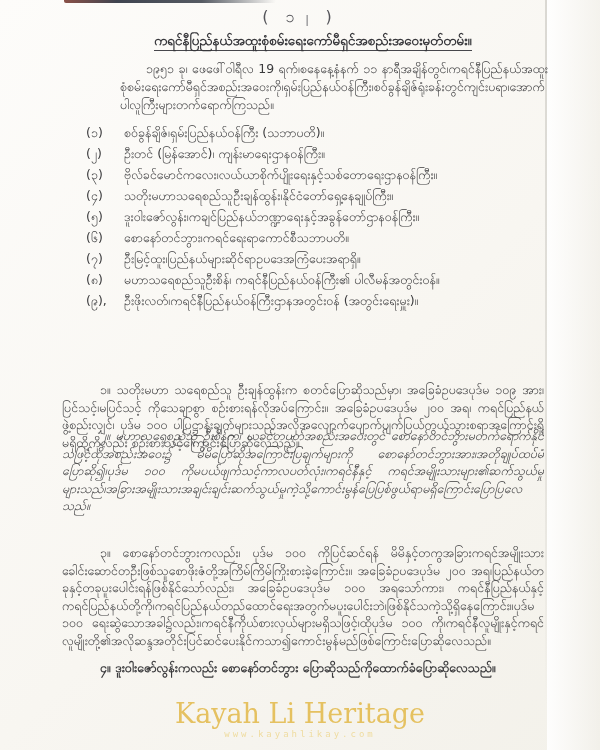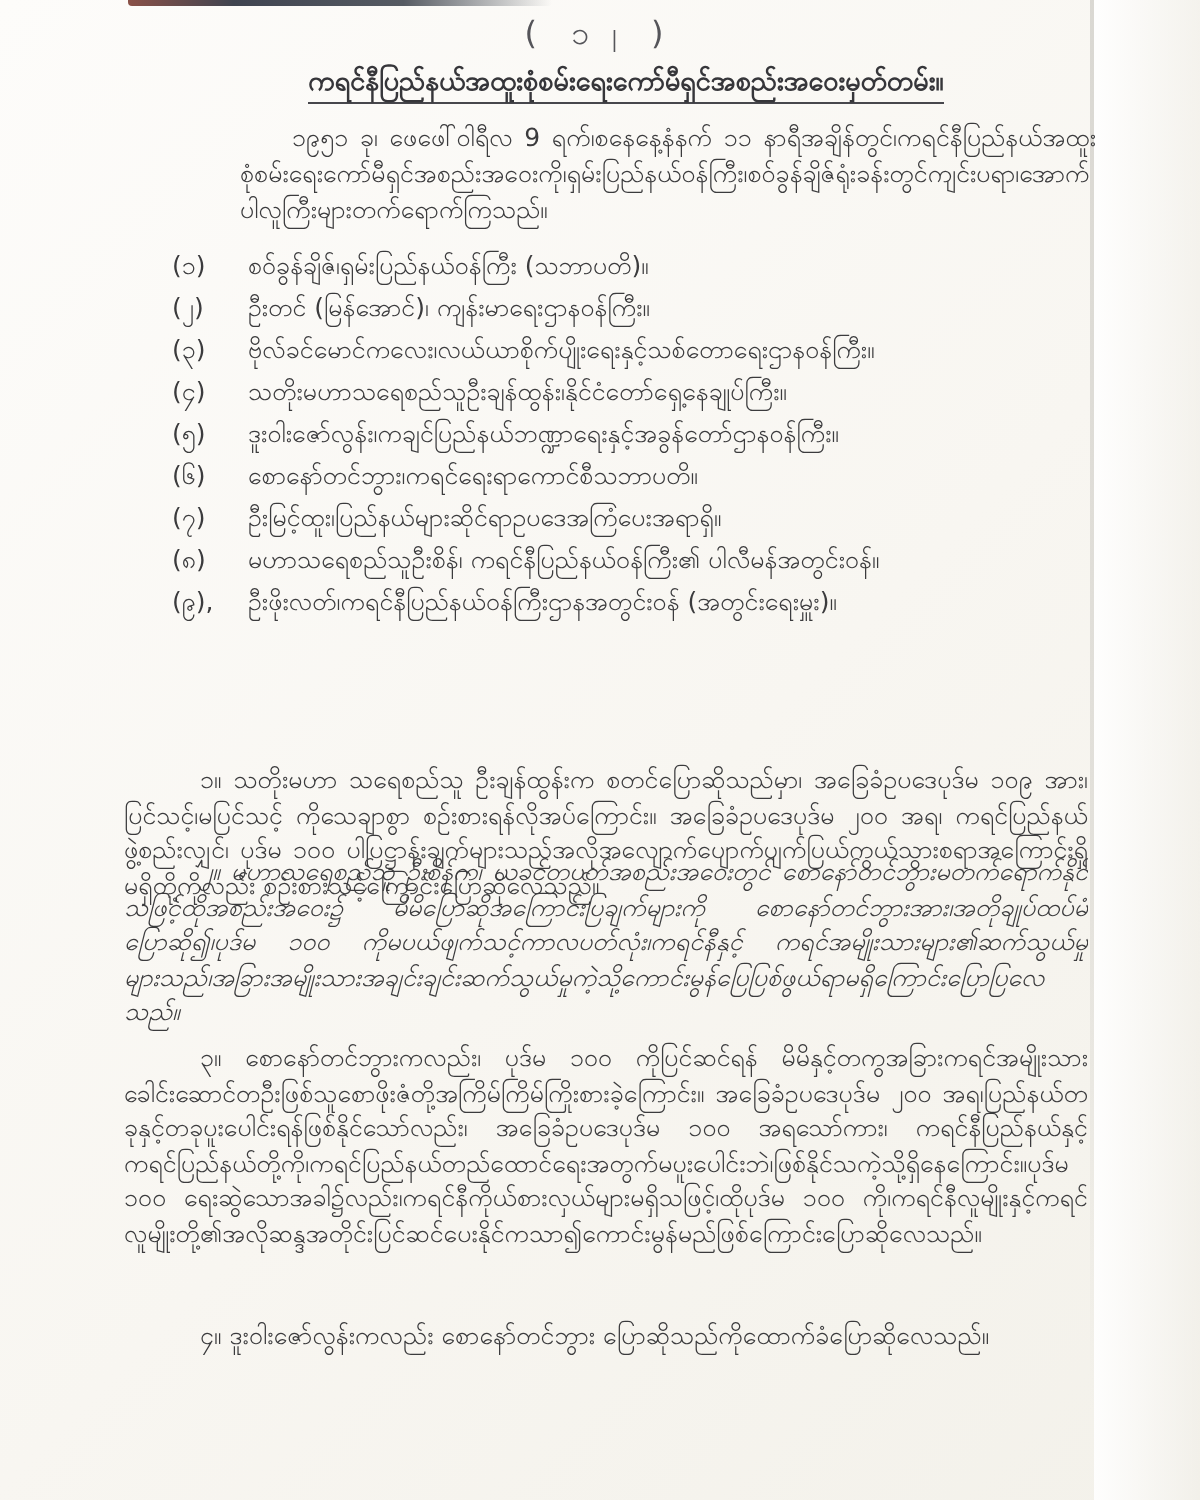--- a/index.html
+++ b/index.html
@@ -55,22 +55,22 @@
   }
   .att-row{display:flex;margin-bottom:3px;}
   .att-num{width:38px;flex:0 0 38px;}
   .att-txt{flex:1;}
   .para{
     font-size:12.5px;line-height:17.5px;text-align:justify;text-indent:38px;
     left:62px;width:482px;
   }
   .p1{top:337px;height:90px;margin-top:44px;}
   .p2{top:427px;height:92px;font-style:italic;}
-  .p3{top:520px;height:128px;}
-  .p4{top:659px;height:40px;}
+  .p3{top:544px;height:128px;}
+  .p4{top:659px;height:40px;font-weight:bold;}
   .watermark{
     top:700px;left:0;width:600px;height:48px;text-align:center;
   }
   .wm-title{
     font-family:"DejaVu Serif","Liberation Serif",serif;
     font-size:27px;color:#e4bd55;opacity:.92;line-height:28px;
   }
   .wm-url{
     font-family:"DejaVu Sans Mono","Liberation Mono",monospace;
     font-size:9px;letter-spacing:3px;color:#efdca0;line-height:12px;
@@ -84,21 +84,21 @@
   <div class="edge-top"></div>
   <div class="shade-right"></div>
   <div class="edge-right"></div>
 
   <div class="block pagenum">( ၁၂ )</div>
 
   <div class="block doc-title">
     <span>ကရင်နီပြည်နယ်အထူးစုံစမ်းရေးကော်မီရှင်အစည်းအဝေးမှတ်တမ်း။</span>
   </div>
 
-  <div class="block intro">၁၉၅၁ ခု၊ ဖေဖေါ်ဝါရီလ 9 ရက်၊စနေနေ့နံနက် ၁၁ နာရီအချိန်တွင်၊ကရင်နီပြည်နယ်အထူးစုံစမ်းရေးကော်မီရှင်အစည်းအဝေးကို၊ရှမ်းပြည်နယ်ဝန်ကြီး၊စဝ်ခွန်ချိဇ်ရုံးခန်းတွင်ကျင်းပရာ၊အောက်ပါလူကြီးများတက်ရောက်ကြသည်။</div>
+  <div class="block intro">၁၉၅၁ ခု၊ ဖေဖေါ်ဝါရီလ 19 ရက်၊စနေနေ့နံနက် ၁၁ နာရီအချိန်တွင်၊ကရင်နီပြည်နယ်အထူးစုံစမ်းရေးကော်မီရှင်အစည်းအဝေးကို၊ရှမ်းပြည်နယ်ဝန်ကြီး၊စဝ်ခွန်ချိဇ်ရုံးခန်းတွင်ကျင်းပရာ၊အောက်ပါလူကြီးများတက်ရောက်ကြသည်။</div>
 
   <div class="block attendees">
     <div class="att-row">
       <span class="att-num">(၁)</span>
       <span class="att-txt">စဝ်ခွန်ချိဇ်၊ရှမ်းပြည်နယ်ဝန်ကြီး (သဘာပတိ)။</span>
     </div>
     <div class="att-row">
       <span class="att-num">(၂)</span>
       <span class="att-txt">ဦးတင် (မြန်အောင်)၊ ကျန်းမာရေးဌာနဝန်ကြီး။</span>
     </div>
@@ -130,14 +130,18 @@
       <span class="att-num">(၉),</span>
       <span class="att-txt">ဦးဖိုးလတ်၊ကရင်နီပြည်နယ်ဝန်ကြီးဌာနအတွင်းဝန် (အတွင်းရေးမှူး)။</span>
     </div>
   </div>
 
   <div class="block para p1">၁။ သတိုးမဟာ သရေစည်သူ ဦးချန်ထွန်းက စတင်ပြောဆိုသည်မှာ၊ အခြေခံဥပဒေပုဒ်မ ၁၀၉ အား၊ပြင်သင့်၊မပြင်သင့် ကိုသေချာစွာ စဉ်းစားရန်လိုအပ်ကြောင်း။ အခြေခံဥပဒေပုဒ်မ ၂၀၀ အရ၊ ကရင်ပြည်နယ်ဖွဲ့စည်းလျှင်၊ ပုဒ်မ ၁၀၀ ပါပြဋ္ဌာန်းချက်များသည်အလိုအလျောက်ပျောက်ပျက်ပြယ်ကွယ်သွားစရာအကြောင်းရှိမရှိတို့ကိုလည်း စဉ်းစားသင့်ကြောင်းပြောဆိုလေသည်။</div>
   <div class="block para p2">၂။ မဟာသရေစည်သူ ဦးစိန်က၊ ယခင်တပတ်အစည်းအဝေးတွင် စောနော်တင်ဘွားမတက်ရောက်နိုင်သဖြင့်ထိုအစည်းအဝေး၌ မိမိပြောဆိုအကြောင်းပြချက်များကို စောနော်တင်ဘွားအား၊အတိုချုပ်ထပ်မံပြောဆို၍၊ပုဒ်မ ၁၀၀ ကိုမပယ်ဖျက်သင့်ကာလပတ်လုံး၊ကရင်နီနှင့် ကရင်အမျိုးသားများ၏ဆက်သွယ်မှုများသည်၊အခြားအမျိုးသားအချင်းချင်းဆက်သွယ်မှုကဲ့သို့ကောင်းမွန်ပြေပြစ်ဖွယ်ရာမရှိကြောင်းပြောပြလေသည်။</div>
   <div class="block para p3">၃။ စောနော်တင်ဘွားကလည်း၊ ပုဒ်မ ၁၀၀ ကိုပြင်ဆင်ရန် မိမိနှင့်တကွအခြားကရင်အမျိုးသားခေါင်းဆောင်တဦးဖြစ်သူစောဖိုးဇံတို့အကြိမ်ကြိမ်ကြိုးစားခဲ့ကြောင်း။ အခြေခံဥပဒေပုဒ်မ ၂၀၀ အရ၊ပြည်နယ်တခုနှင့်တခုပူးပေါင်းရန်ဖြစ်နိုင်သော်လည်း၊ အခြေခံဥပဒေပုဒ်မ ၁၀၀ အရသော်ကား၊ ကရင်နီပြည်နယ်နှင့် ကရင်ပြည်နယ်တို့ကို၊ကရင်ပြည်နယ်တည်ထောင်ရေးအတွက်မပူးပေါင်းဘဲ၊ဖြစ်နိုင်သကဲ့သို့ရှိနေကြောင်း။ပုဒ်မ ၁၀၀ ရေးဆွဲသောအခါ၌လည်း၊ကရင်နီကိုယ်စားလှယ်များမရှိသဖြင့်၊ထိုပုဒ်မ ၁၀၀ ကို၊ကရင်နီလူမျိုးနှင့်ကရင်လူမျိုးတို့၏အလိုဆန္ဒအတိုင်းပြင်ဆင်ပေးနိုင်ကသာ၍ကောင်းမွန်မည်ဖြစ်ကြောင်းပြောဆိုလေသည်။</div>
   <div class="block para p4">၄။ ဒူးဝါးဇော်လွန်းကလည်း စောနော်တင်ဘွား ပြောဆိုသည်ကိုထောက်ခံပြောဆိုလေသည်။</div>
 
+  <div class="block watermark">
+    <div class="wm-title">Kayah Li Heritage</div>
+    <div class="wm-url">www.kayahlikay.com</div>
+  </div>
 
 </div>
 
 </body></html>

